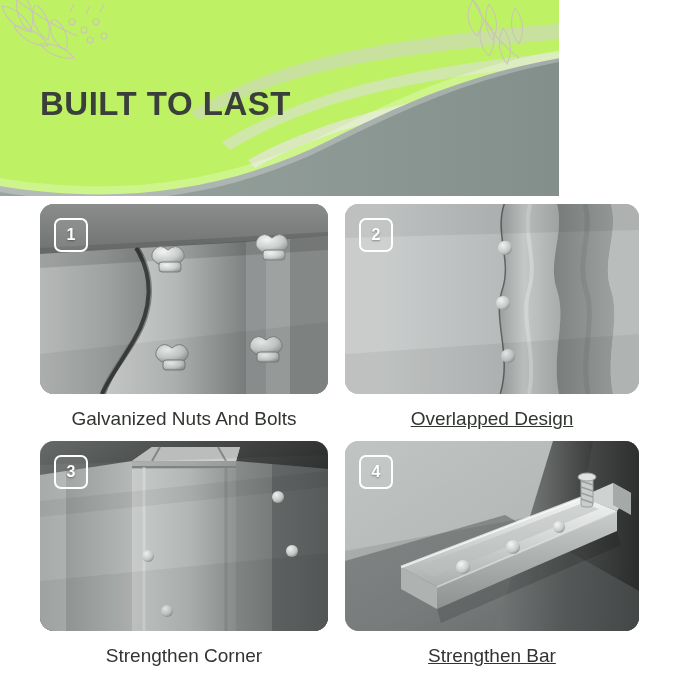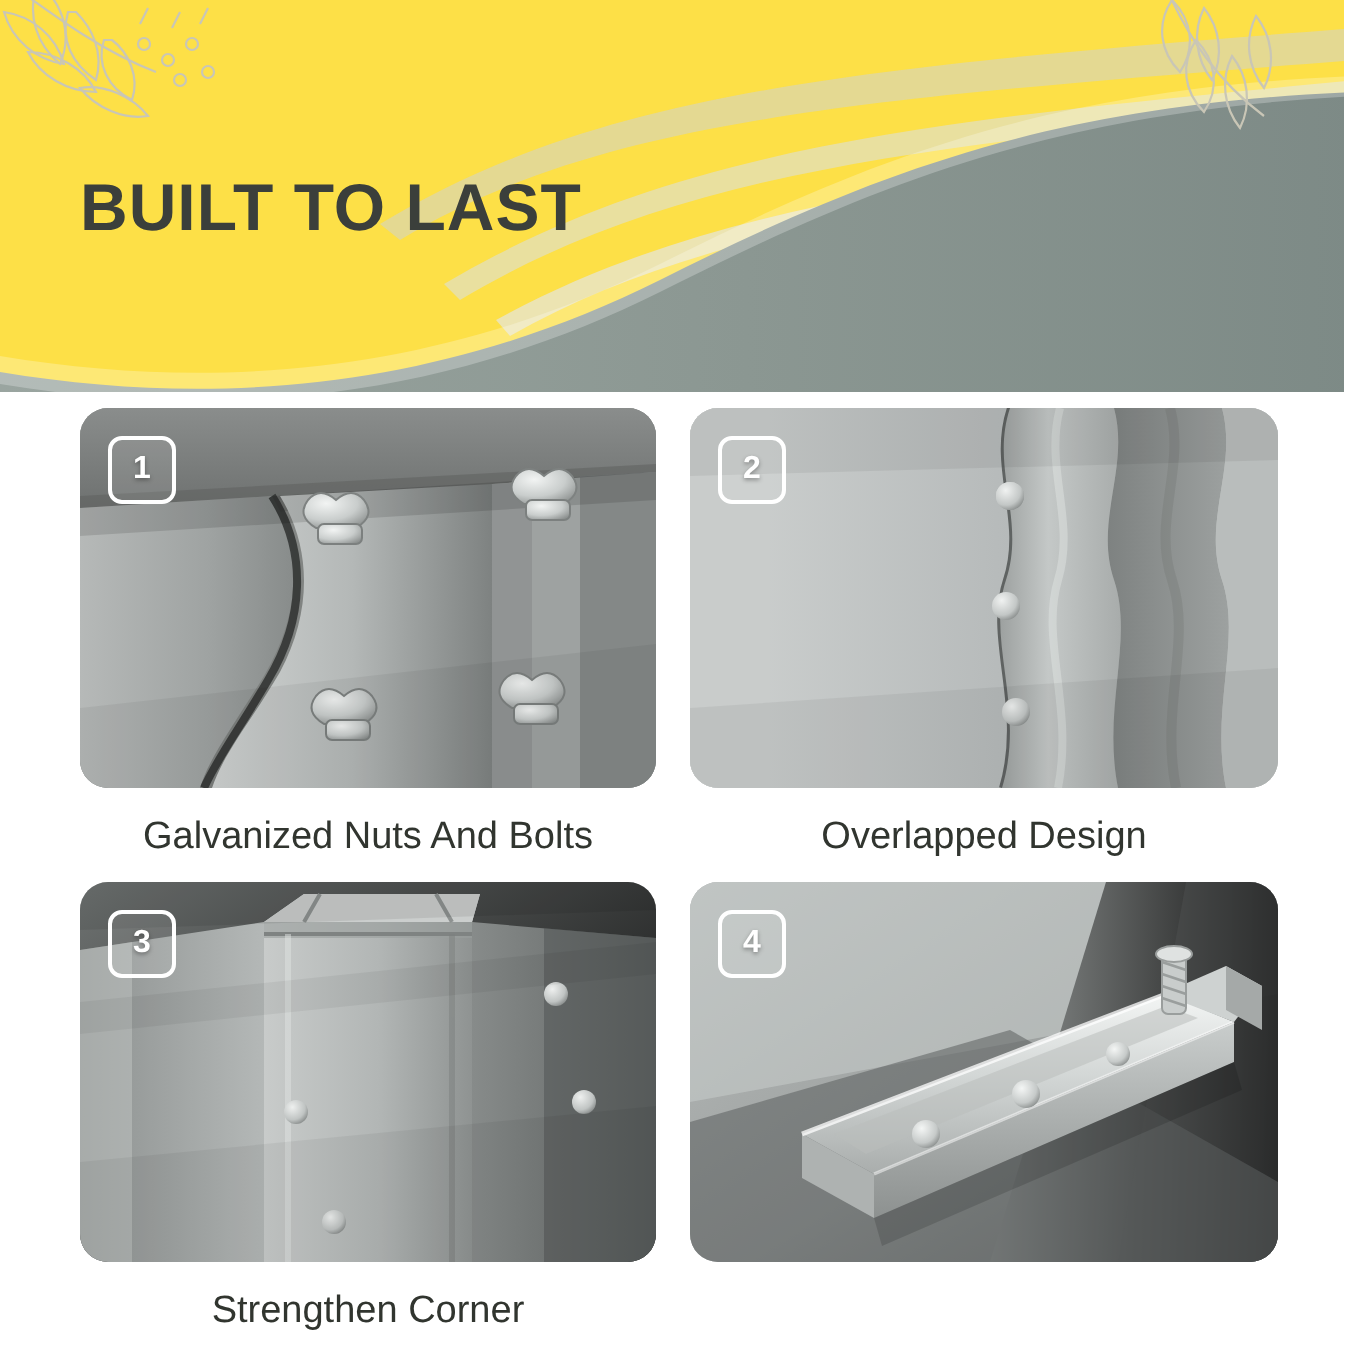--- a/index.html
+++ b/index.html
@@ -12,23 +12,23 @@
     height: 679px;
     font-family: "Liberation Sans", sans-serif;
     overflow: hidden;
     position: relative;
   }
 
   
   .header {
     position: absolute;
     left: 0; top: 0;
-    width: 672px;
+    width: 559px;
     height: 196px;
-    background: #fde047;
+    background: #bef264;
     overflow: hidden;
   }
   .header-wave {
     position: absolute;
     left: 0; top: 0;
     width: 679px;
     height: 196px;
   }
   .header-title {
     position: absolute;
@@ -93,21 +93,21 @@
     z-index: 5;
     text-shadow: 0 1px 2px rgba(0,0,0,0.35);
   }
   .caption {
     margin-top: 14px;
     text-align: center;
     font-size: 19px;
     color: #31352f;
     width: 288px;
   }
-  .cell-2 .caption, .cell-4 .caption { width: 294px; }
+  .cell-2 .caption, .cell-4 .caption { width: 294px; text-decoration: underline; }
 
   svg { display: block; }
 </style>
 </head>
 <body>
 
 <div class="header">
 
   <svg class="header-wave" viewBox="0 0 679 196" preserveAspectRatio="none">
     <defs>
@@ -415,15 +415,16 @@
         <g>
           <circle cx="118" cy="126" r="7" fill="url(#rivet4)"></circle>
           <circle cx="168" cy="106" r="7" fill="url(#rivet4)"></circle>
           <circle cx="214" cy="86" r="6" fill="url(#rivet4)"></circle>
         </g>
 
         <path d="M92,168 L272,90 L276,104 L96,182 Z" fill="#000" opacity="0.14"></path>
       </svg>
       <div class="badge">4</div>
     </div>
+    <div class="caption">Strengthen Bar</div>
   </div>
 
 </div>
 
 </body></html>

